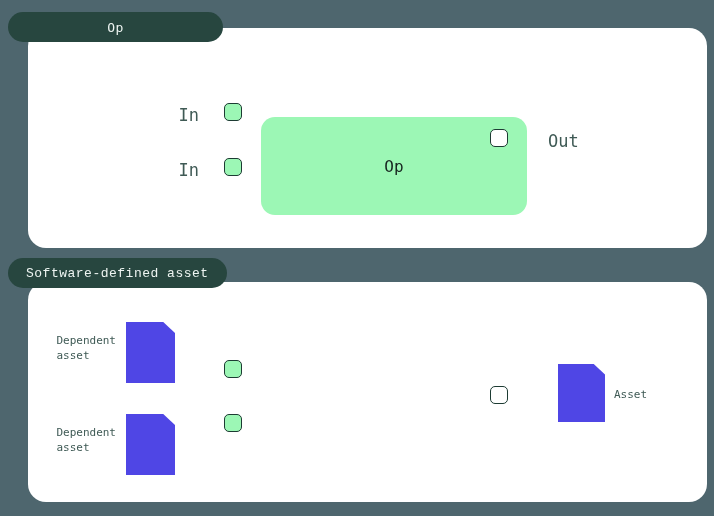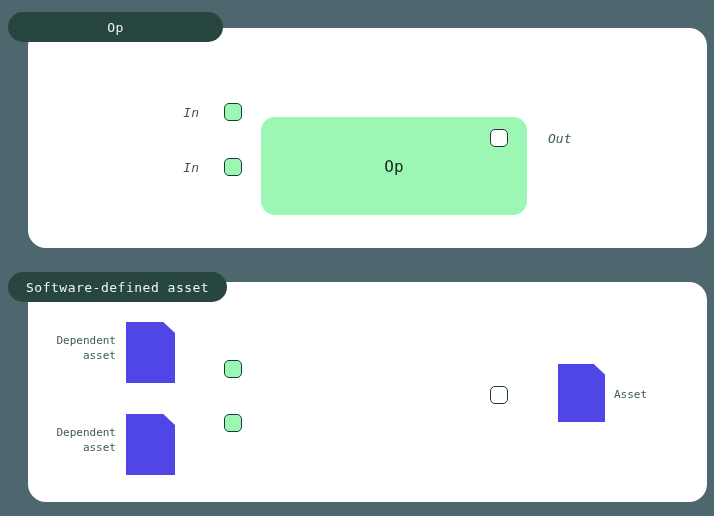--- a/index.html
+++ b/index.html
@@ -34,21 +34,21 @@
     border-radius: 15px;
     display: flex;
     align-items: center;
     justify-content: center;
     padding: 0 18px;
     min-width: 215px;
     box-sizing: border-box;
     z-index: 5;
   }
   #tab-op    { top: 12px; }
-  #tab-asset { top: 272px; }
+  #tab-asset { top: 258px; font-family: Liberation Mono, monospace; }
 
   .panel-tab-label {
     color: #eef5f2;
     font-size: 13px;
     letter-spacing: 0.5px;
     white-space: nowrap;
   }
 
   
   .op-box {
@@ -83,24 +83,23 @@
   #port-in-1  { left: 224px; top: 103px; }
   #port-in-2  { left: 224px; top: 158px; }
   #port-out-1 { left: 490px; top: 129px; }
 
   #port-in-3  { left: 224px; top: 360px; }
   #port-in-4  { left: 224px; top: 414px; }
   #port-out-2 { left: 490px; top: 386px; }
 
   .port-label {
     position: absolute;
-    font-size: 13px;
+    font-size: 17px;
     color: #3f5a55;
     white-space: nowrap;
-    font-style: italic;
   }
   #label-in-1  { left: 199px; top: 105px; transform: translateX(-100%); }
   #label-in-2  { left: 199px; top: 160px; transform: translateX(-100%); }
   #label-out-1 { left: 548px; top: 131px; }
 
   
   .doc-icon {
     position: absolute;
     width: 49px;
     height: 61px;
@@ -110,21 +109,20 @@
   }
   #doc-dep-1 { left: 126px; top: 322px; }
   #doc-dep-2 { left: 126px; top: 414px; }
   #doc-asset { left: 558px; top: 364px; width: 47px; height: 58px; }
 
   .doc-label {
     position: absolute;
     font-size: 11px;
     line-height: 15px;
     color: #3f5a55;
-    text-align: right;
     white-space: pre;
   }
   #label-dep-1 { left: 116px; top: 333px; transform: translateX(-100%); }
   #label-dep-2 { left: 116px; top: 425px; transform: translateX(-100%); }
   #label-asset { left: 614px; top: 387px; text-align: left; }
 
   
   #connectors {
     position: absolute;
     left: 0; top: 0;

